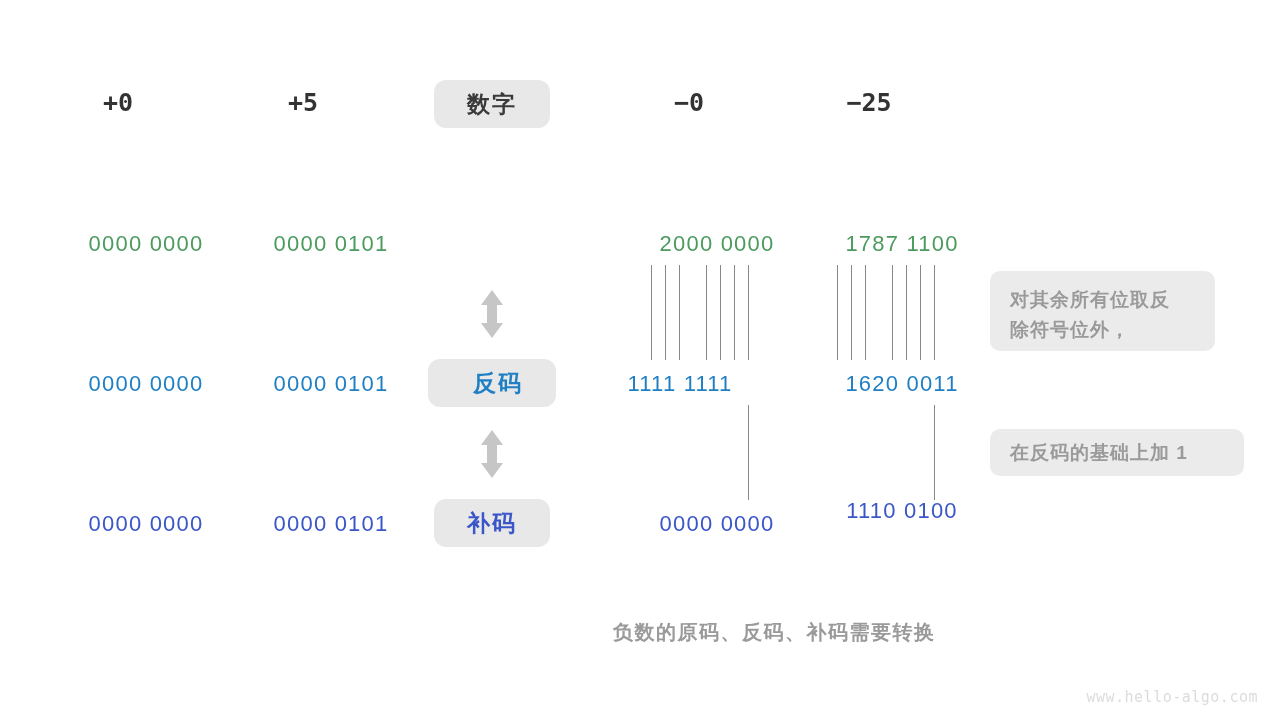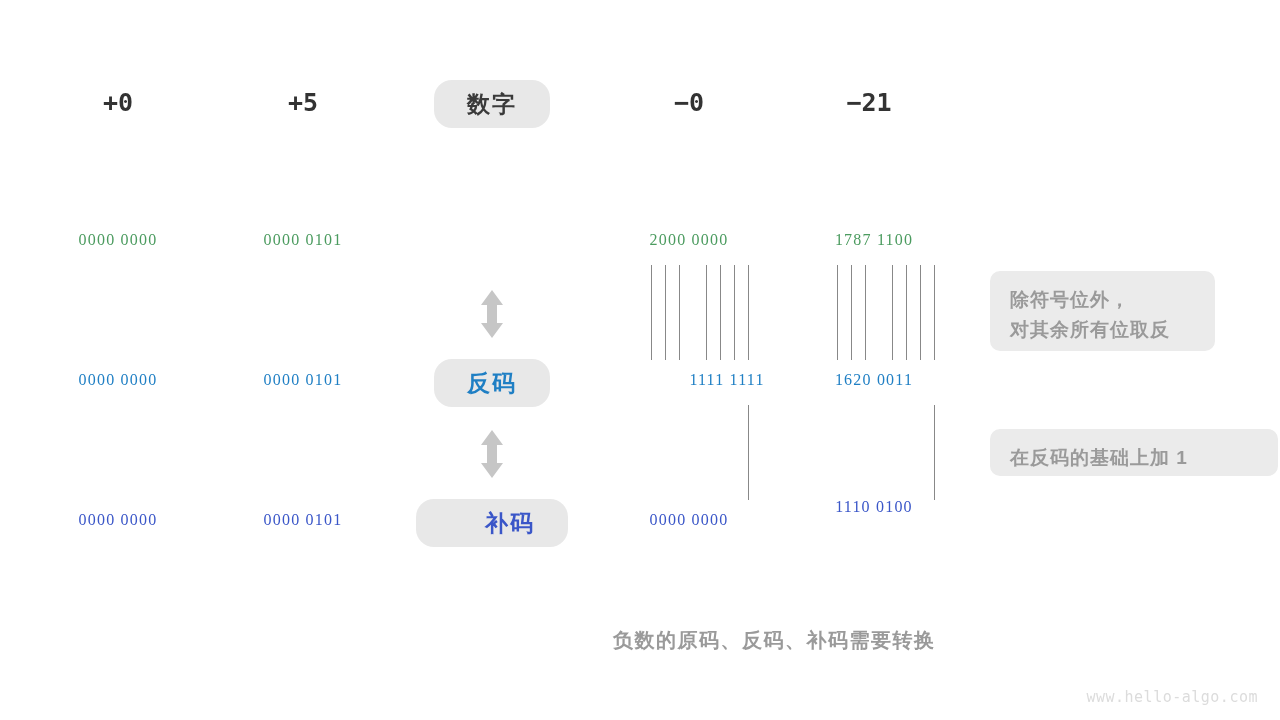--- a/index.html
+++ b/index.html
@@ -35,44 +35,45 @@
     color: #333333;
     letter-spacing: 0px;
     transform: translateX(-50%);
     text-align: center;
   }
 
   
   .badge {
     position: absolute;
     background: #e8e8e8;
-    border-radius: 18px;
+    border-radius: 12px;
     width: 116px;
     height: 48px;
     display: flex;
     align-items: center;
     justify-content: center;
     font-size: 23px;
     font-weight: bold;
     letter-spacing: 2px;
     transform: translateX(-50%);
   }
   .badge-dark  { color: #3a3a3a; }
   .badge-green { color: #4b9b5f; }
   .badge-blue  { color: #1f7fc4; }
-  .badge-indigo{ color: #3a56c8; padding-left: 36px; }
+  .badge-indigo{ color: #3a56c8; }
 
   
   .bits {
-    font-family: Liberation Serif, serif;
-    font-size: 16px;
+    font-family: Liberation Sans, sans-serif;
+    font-size: 22px;
     font-weight: 500;
     letter-spacing: 1.2px;
     transform: translateX(-50%);
     text-align: center;
+    margin-left: 28px;
   }
   .bits-green  { color: #4b9b5f; }
   .bits-blue   { color: #1f7fc4; }
   .bits-indigo { color: #3a56c8; }
 
   
   .vline {
     position: absolute;
     width: 1px;
     background: #888888;
@@ -125,38 +126,38 @@
 <div id="canvas">
 
   <div class="cell num-label" style="left:118px; top:88px;">+0</div>
 
   <div class="cell num-label" style="left:303px; top:88px;">+5</div>
 
   <div class="badge badge-dark" style="left:492px; top:80px;">数字</div>
 
   <div class="cell num-label" style="left:689px; top:88px;">−0</div>
 
-  <div class="cell num-label" style="left:869px; top:88px;">−21</div>
+  <div class="cell num-label" style="left:869px; top:88px;">−25</div>
 
   <div class="cell bits bits-green" style="left:118px; top:231px;">0000 0000</div>
 
   <div class="cell bits bits-green" style="left:303px; top:231px;">0000 0101</div>
 
 
   <div class="cell bits bits-green" style="left:689px; top:231px;">2000 0000</div>
 
   <div class="cell bits bits-green" style="left:874px; top:231px;">1787 1100</div>
 
   <div class="cell bits bits-blue" style="left:118px; top:371px;">0000 0000</div>
 
   <div class="cell bits bits-blue" style="left:303px; top:371px;">0000 0101</div>
 
-  <div class="badge badge-blue" style="left:492px; top:359px;">反码</div>
-
-  <div class="cell bits bits-blue" style="left:727px; top:371px;">1111 1111</div>
+  <div class="badge badge-blue" style="left:492px; top:359px;padding-left:12px;">反码</div>
+
+  <div class="cell bits bits-blue" style="left:652px; top:371px;">1111 1111</div>
 
   <div class="cell bits bits-blue" style="left:874px; top:371px;">1620 0011</div>
 
   <div class="cell bits bits-indigo" style="left:118px; top:511px;">0000 0000</div>
 
   <div class="cell bits bits-indigo" style="left:303px; top:511px;">0000 0101</div>
 
   <div class="badge badge-indigo" style="left:492px; top:499px;">补码</div>
 
   <div class="cell bits bits-indigo" style="left:689px; top:511px;">0000 0000</div>
@@ -190,26 +191,26 @@
     </svg>
   </div>
 
   <div class="arrow-updown" style="left:492px; top:428px;">
     <svg width="30" height="52" viewBox="0 0 30 52">
       <path d="M15 2 L26 17 L20 17 L20 35 L26 35 L15 50 L4 35 L10 35 L10 17 L4 17 Z" fill="#c6c6c6"></path>
     </svg>
   </div>
 
   <div class="note" style="left:990px; top:271px; width:225px; height:80px;">
+    <div>对其余所有位取反</div>
     <div>除符号位外，</div>
-    <div>对其余所有位取反</div>
-  </div>
-
-  <div class="note" style="left:990px; top:429px; width:288px; height:47px; display:flex; align-items:flex-start;">
+  </div>
+
+  <div class="note" style="left:990px; top:429px; width:254px; height:47px; display:flex; align-items:center;">
     <div>在反码的基础上加 1</div>
   </div>
 
 
-  <div class="caption" style="left:613px; top:619px;margin-top:8px;">负数的原码、反码、补码需要转换</div>
+  <div class="caption" style="left:613px; top:619px;">负数的原码、反码、补码需要转换</div>
 
   <div class="watermark">www.hello-algo.com</div>
 
 </div>
 
 </body></html>

